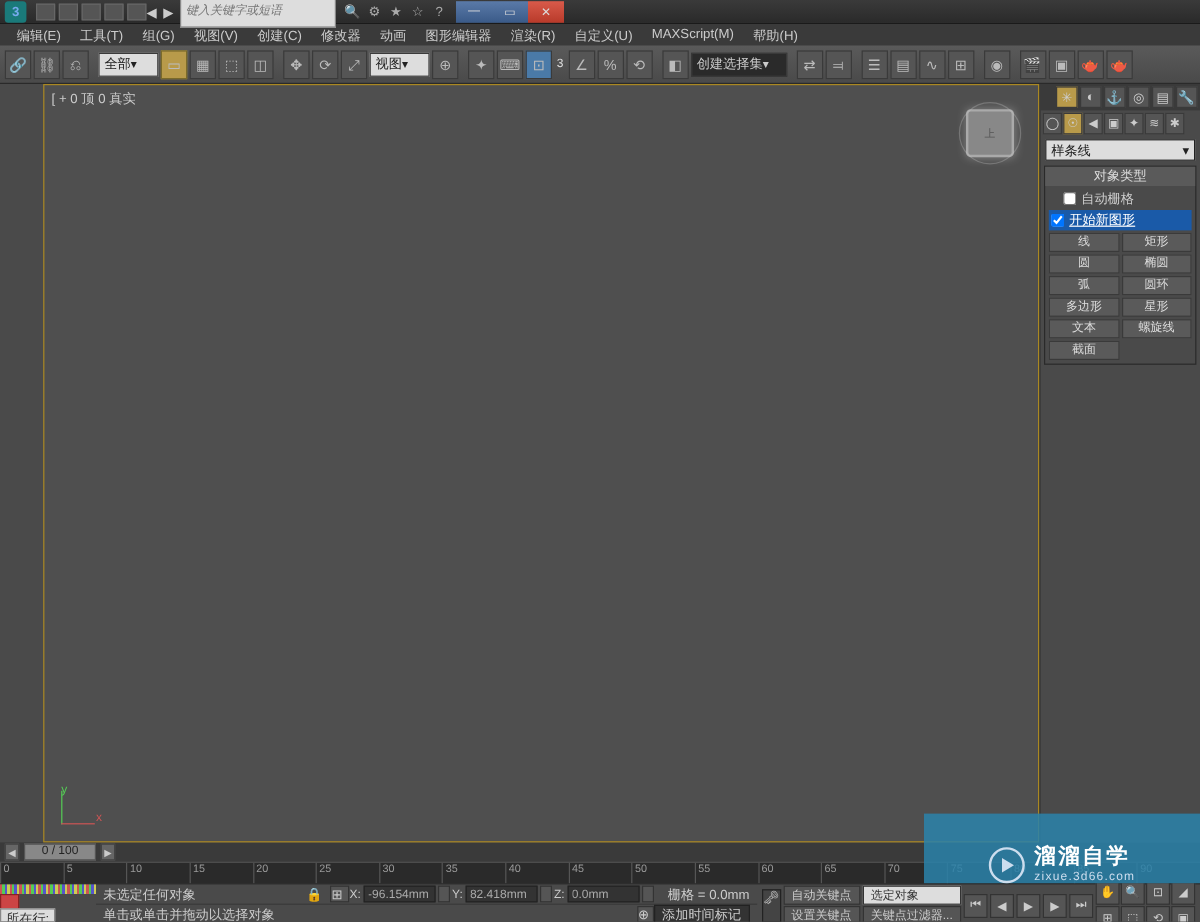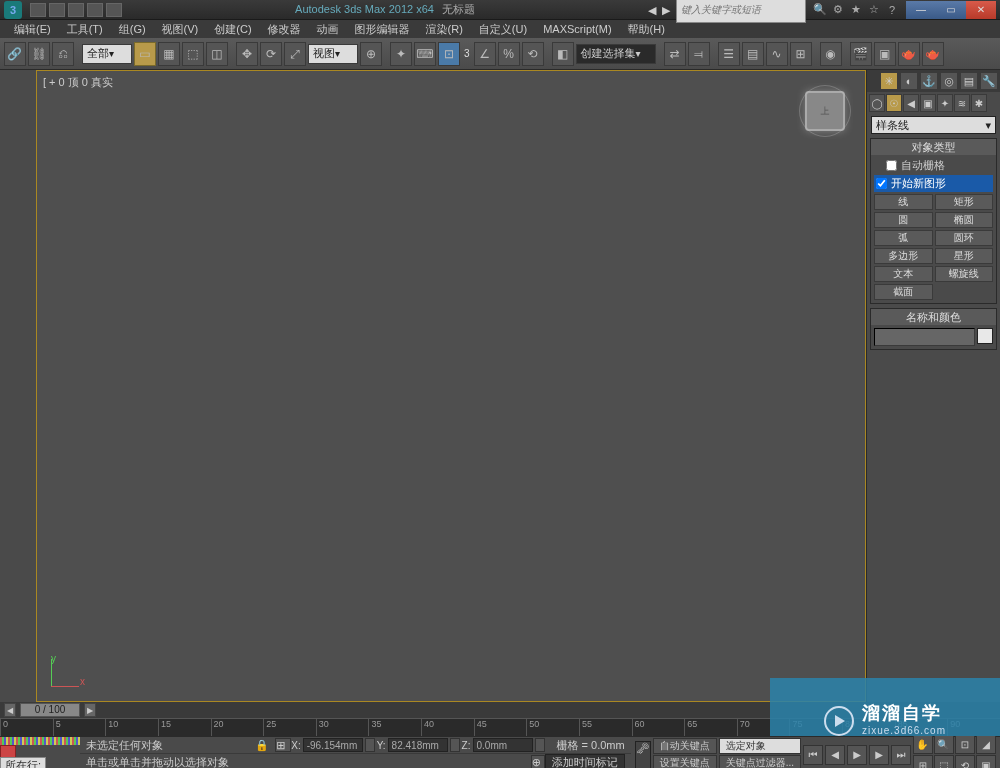--- a/index.html
+++ b/index.html
@@ -57,21 +57,21 @@
 .cmd-tabs span.active { background: #b89a4a; }
 .cmd-subtabs { height: 22px; display: flex; gap: 1px; padding: 2px; }
 .cmd-subtabs span { width: 16px; height: 18px; background: #555; border: 1px solid #3a3a3a; display:flex;align-items:center;justify-content:center; font-size:10px; }
 .cmd-subtabs span.active { background: #b89a4a; }
 .cmd-dropdown { margin: 2px 4px; height: 18px; background: #ddd; border: 1px solid #222; display:flex; align-items:center; padding:0 4px; font-size:11px; color:#222; justify-content:space-between; }
 .rollout { margin: 2px 3px; border: 1px solid #2a2a2a; }
 .rollout-header { height: 16px; background: #5a5a5a; text-align: center; font-size: 11px; color: #ddd; line-height:16px; }
 .rollout-body { padding: 3px; display: flex; flex-direction: column; gap: 2px; }
 .check-row { display:flex; align-items:center; font-size:10px; color:#ccc; gap:4px;padding-left:12px; }
 .check-row input { width:11px; height:11px; }
-.check-row.highlighted { background: #1a5aa8; color: #fff; padding: 1px 2px; }
+.check-row.highlighted { background: #1a5aa8; color: #fff; padding: 1px 2px; text-decoration: underline; }
 .btn-grid { display: grid; grid-template-columns: 1fr 1fr; gap: 2px; }
 .shape-btn { height: 16px; background: #5a5a5a; border: 1px solid #3a3a3a; text-align:center; font-size:10px; color:#ddd; line-height:14px; }
 .name-input { height: 18px; background: #666; border: 1px inset #3a3a3a; flex:1; }
 .color-swatch { width: 16px; height: 16px; background: #e8e8e8; border: 1px solid #222; }
 .name-row { display:flex; gap:2px; }
 
 
 .timeline-area { background: #3a3a3a; }
 .time-slider { height: 16px; display:flex; align-items:center; padding: 0 4px; gap:4px; }
 .time-handle { width: 60px; height: 14px; background: #888; border: 1px solid #555; text-align:center; font-size:10px; color:#222; line-height:12px; }
@@ -106,23 +106,20 @@
 <body>
 
 <div class="titlebar">
   <div class="logo">3</div>
   <div class="doc-icons">
     <span></span>
     <span></span>
     <span></span>
     <span></span>
     <span></span>
-  </div>
-  <div class="title">
-    <span>Autodesk 3ds Max  2012 x64</span><span class="untitled">无标题</span>
   </div>
   <div class="search">
     <span class="arrow">◀</span>
     <span class="arrow">▶</span>
     <input placeholder="键入关键字或短语" style="">
   </div>
   <div class="icon-cluster">
     <span>🔍</span>
     <span>⚙</span>
     <span>★</span>
@@ -252,29 +249,20 @@
             <div class="shape-btn">多边形</div>
             <div class="shape-btn">星形</div>
             <div class="shape-btn">文本</div>
             <div class="shape-btn">螺旋线</div>
             <div class="shape-btn">截面</div>
             <div class="shape-btn" style="visibility: hidden;"></div>
           </div>
       </div>
     </div>
 
-    <div class="rollout">
-      <div class="rollout-header">名称和颜色</div>
-      <div class="rollout-body">
-        <div class="name-row">
-          <div class="name-input"></div>
-          <div class="color-swatch"></div>
-        </div>
-      </div>
-    </div>
   </div>
 </div>
 
 <div class="timeline-area">
   <div class="time-slider">
     <div class="time-arrow">◀</div>
     <div class="time-handle">0 / 100</div>
     <div class="time-arrow">▶</div>
     <div style="flex:1"></div>
   </div>

